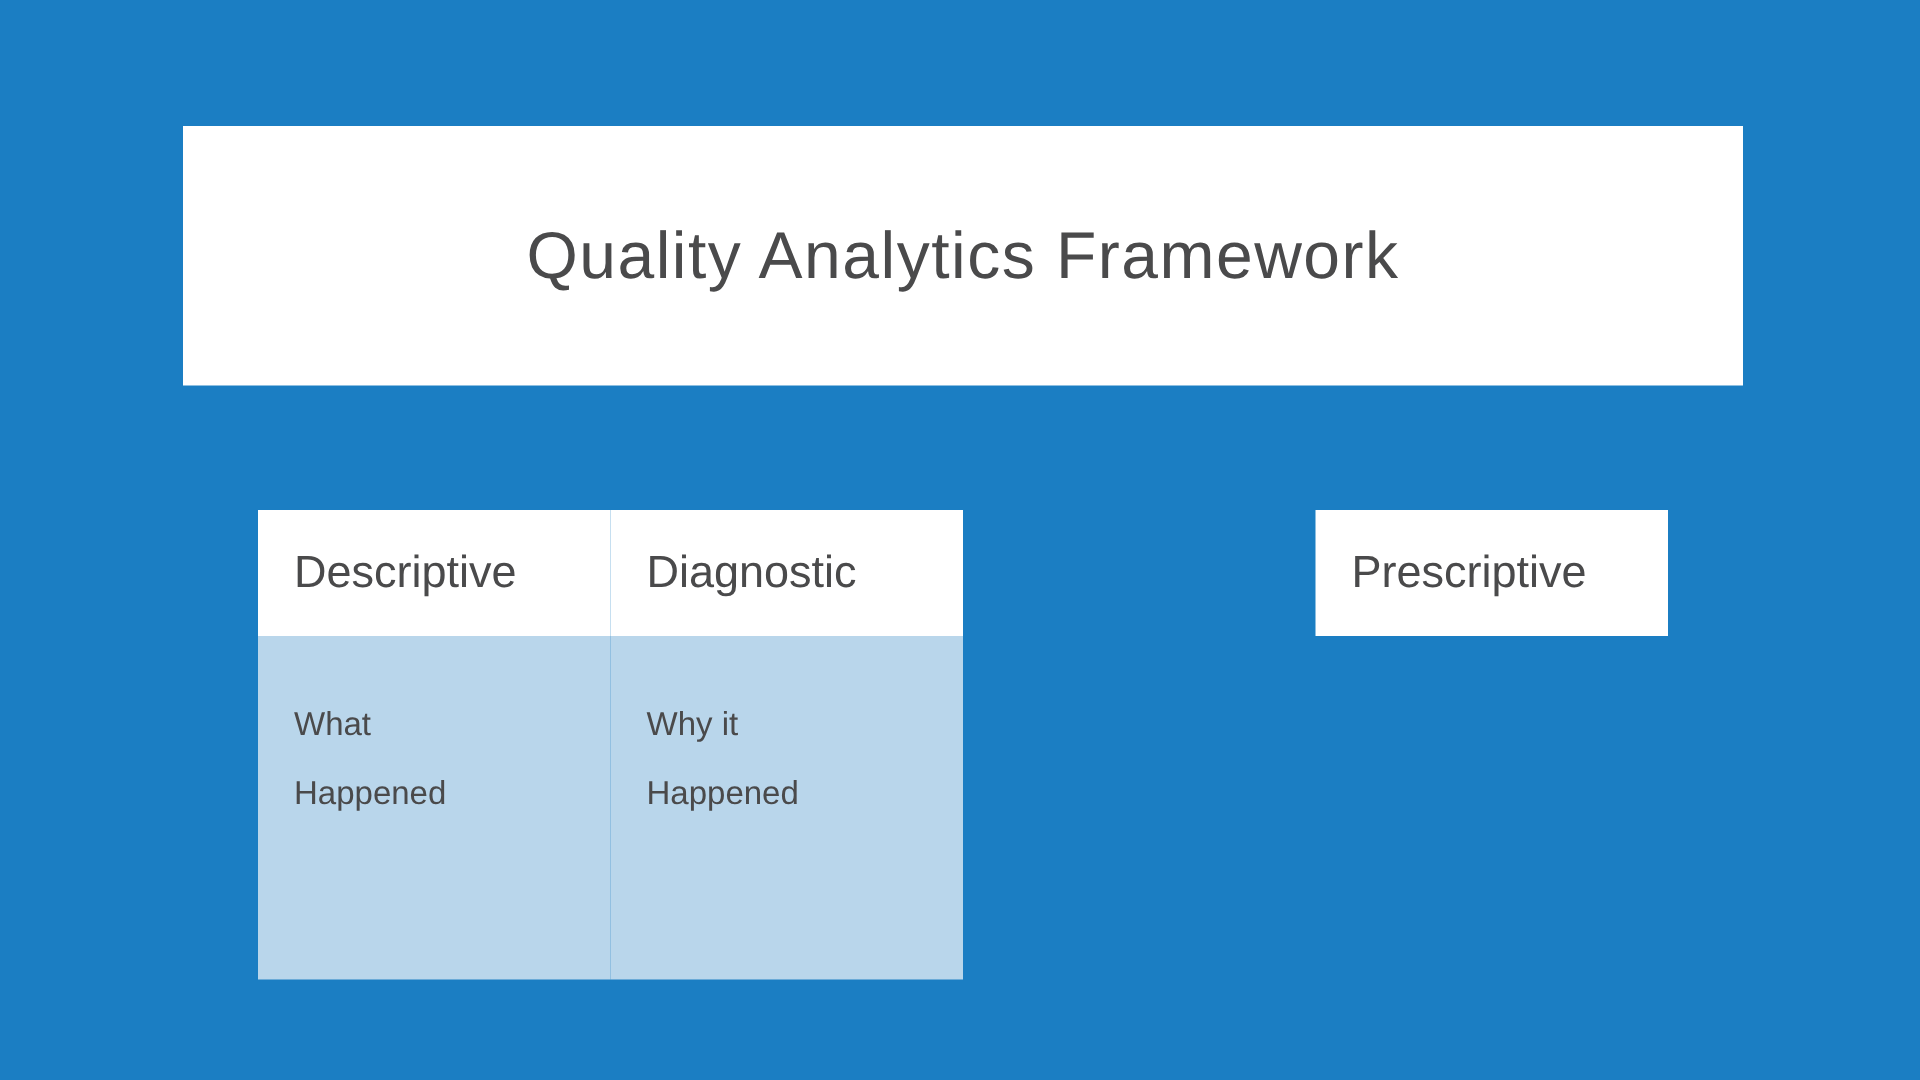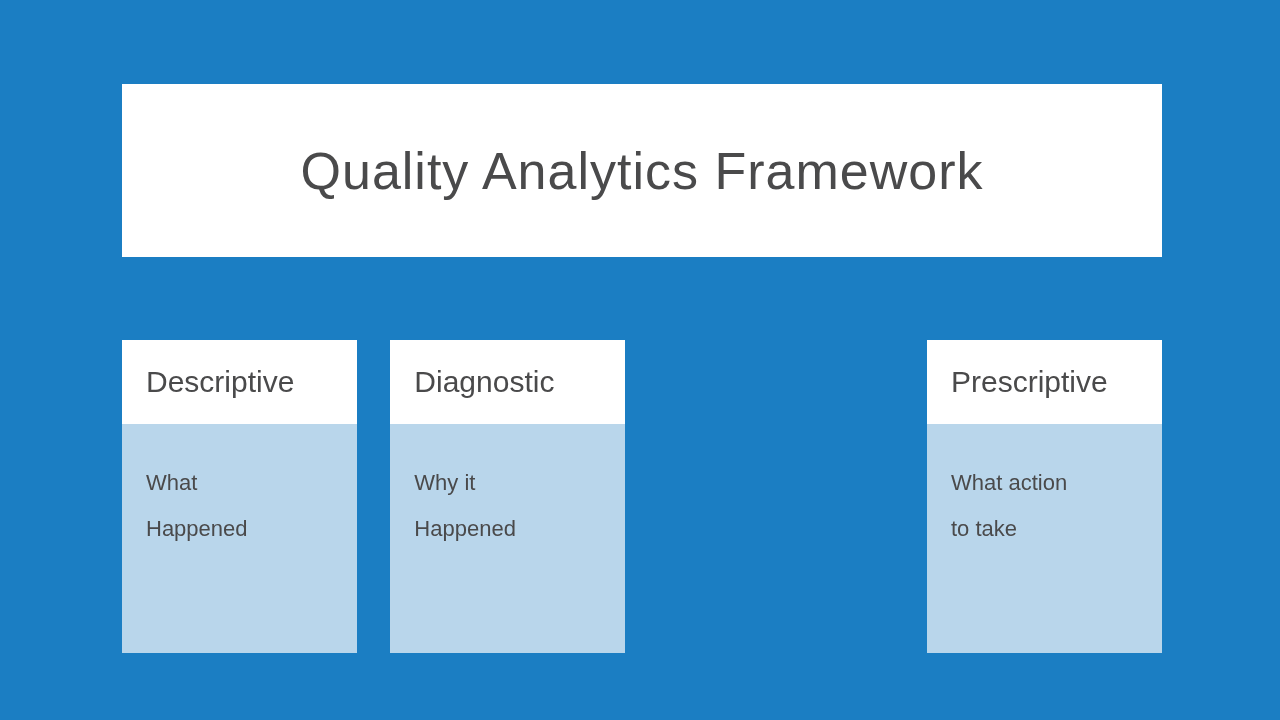--- a/index.html
+++ b/index.html
@@ -21,34 +21,34 @@
     left: 122px;
     top: 84px;
     width: 1040px;
     height: 173px;
     background: var(--panel, #ffffff);
     display: flex;
     align-items: center;
     justify-content: center;
   }
   .title-text {
-    font-size: 52px;
+    font-size: 44px;
     font-weight: 300;
     letter-spacing: 1px;
     color: var(--text, #4a4a4b);
     white-space: nowrap;
   }
   .cards-row {
     position: absolute;
     left: 122px;
     top: 340px;
     width: 1040px;
     height: 256px;
     display: flex;
-    justify-content: space-between;
+    justify-content: center;
     border-radius: 23px;
   }
   .card {
     width: 235px;
     height: 313px;
     display: flex;
     flex-direction: column;
   }
   .card-header {
     height: 84px;
@@ -111,20 +111,16 @@
       </div>
     </div>
 
     <div class="card">
     </div>
 
     <div class="card">
       <div class="card-header">
         <span class="card-header-label">Prescriptive</span>
       </div>
-      <div class="card-body">
-        <span class="card-body-text">What action
-to take</span>
-      </div>
     </div>
 
   </div>
 </div>
 
 </body></html>

